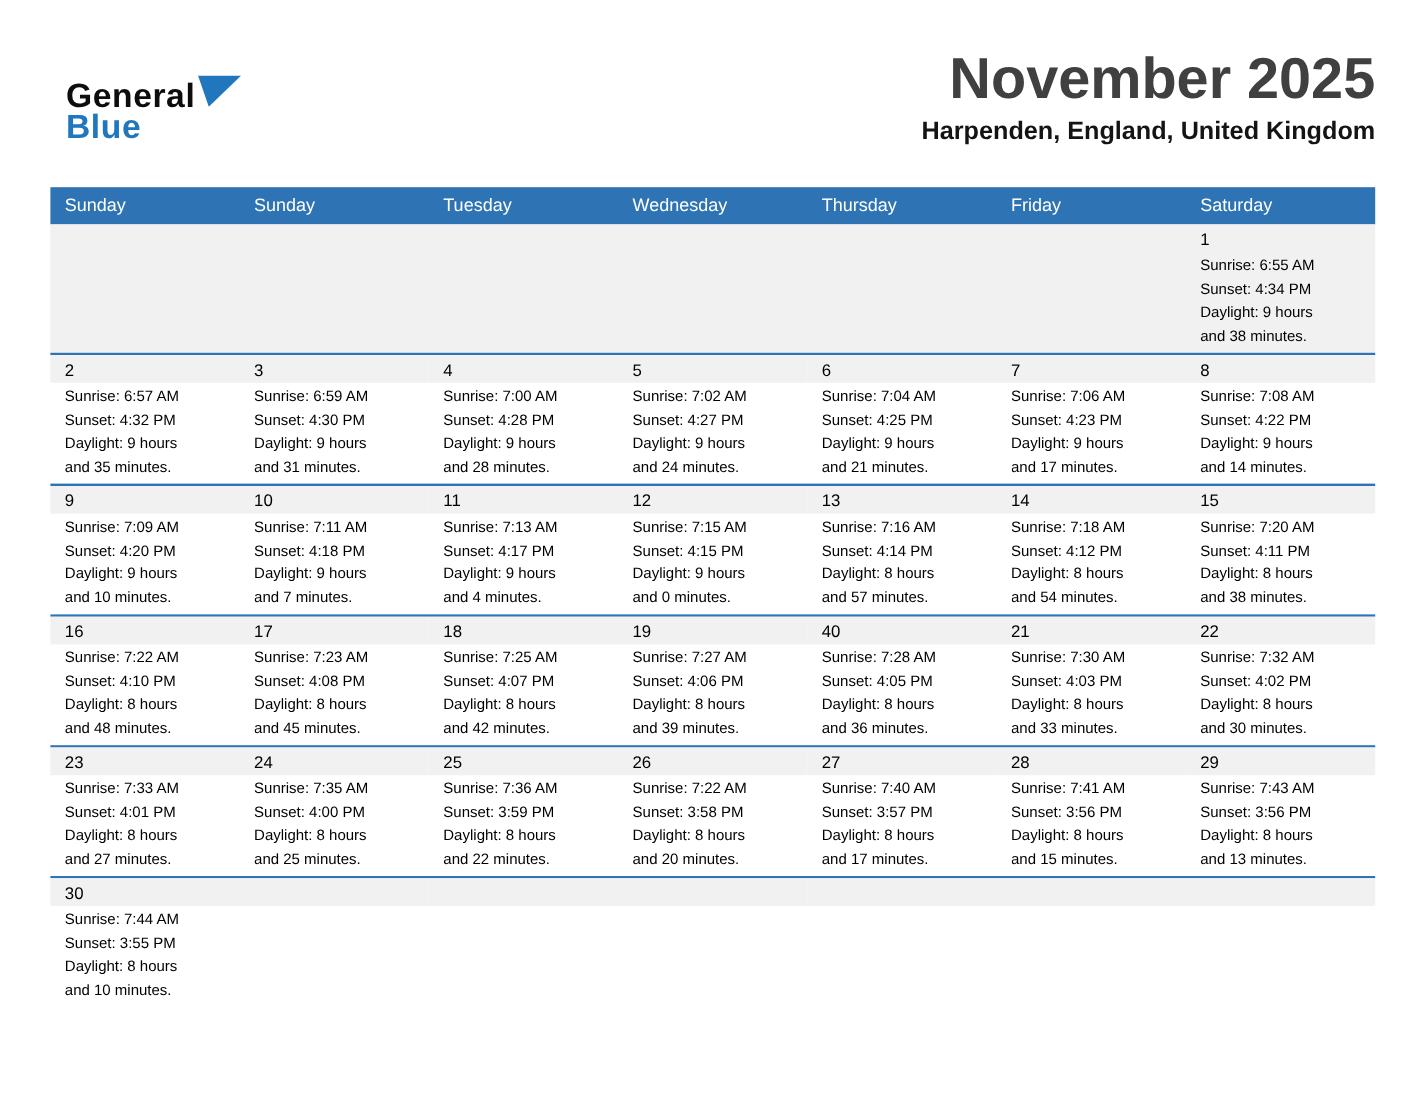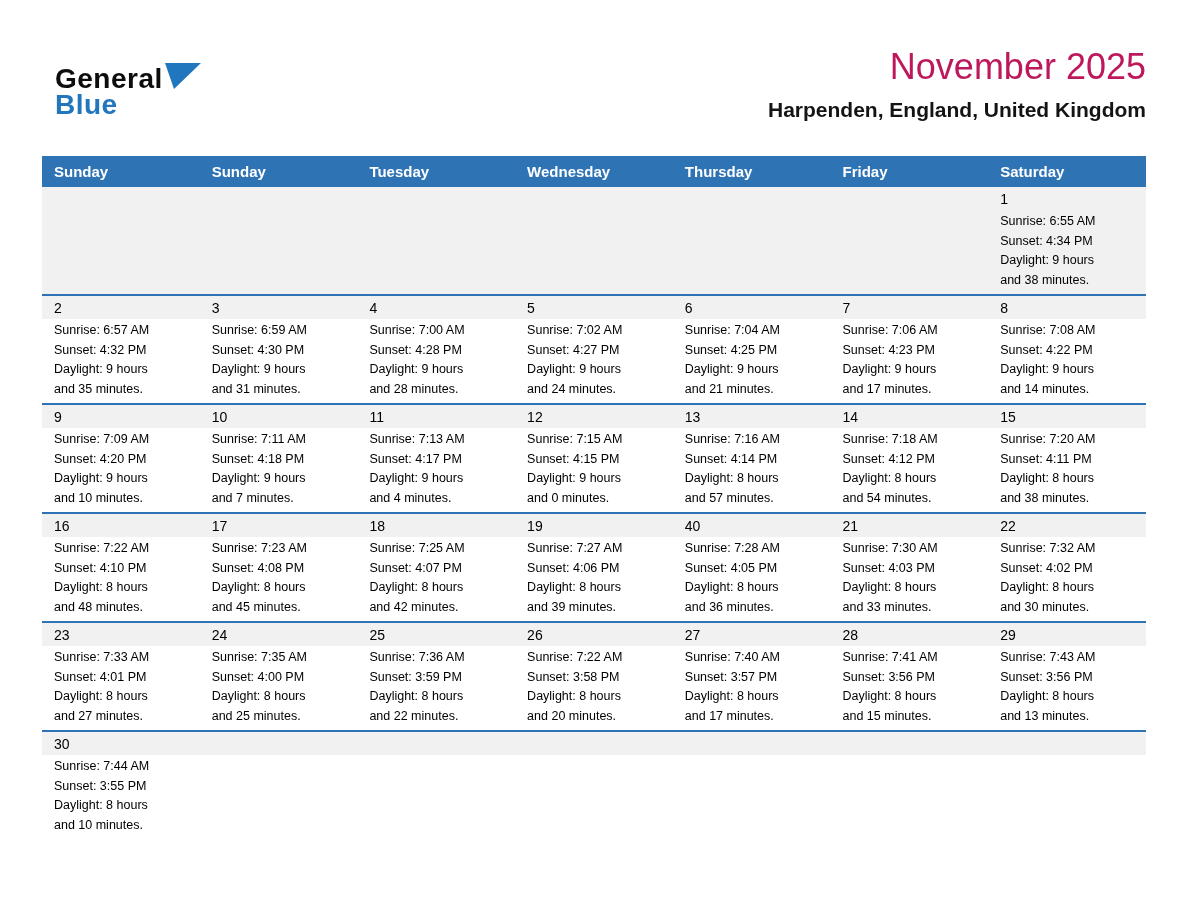--- a/index.html
+++ b/index.html
@@ -25,36 +25,36 @@
   .logo-general {
     font-size: 28px; font-weight: 700; color: #0d0d0d; letter-spacing: 0.5px;
     line-height: 28px;
   }
   .logo-triangle { margin-left: 2px; margin-top: 1px; }
   .logo-blue {
     font-size: 28px; font-weight: 700; color: #2077BE; letter-spacing: 0.5px;
     line-height: 24px; 
   }
   .titles { text-align: right; padding-top: 6px; }
-  .cal-title { font-size: 36px; font-weight: 400; color: #be185d; line-height: 46px; }
+  .cal-title { font-size: 48px; font-weight: 700; color: #404040; line-height: 46px; }
   .cal-subtitle { font-size: 21px; font-weight: 700; color: #141414; margin-top: 8px; }
 
   
   .calendar { margin: 6px 42px 0 42px; }
   .weekday-row {
     display: flex;
     background: #2E74B5;
     height: 31px;
     align-items: center;
   }
   .weekday-cell {
     width: 14.2857%;
     color: #ffffff;
     font-size: 15px;
-    font-weight: 700;
+    font-weight: 400;
     padding-left: 12px;
     white-space: nowrap;
     overflow: hidden;
   }
   .week-row {
     display: flex;
     border-bottom: 2px solid #2E74B5;
     height: 109px;
     background: #ffffff;
   }

